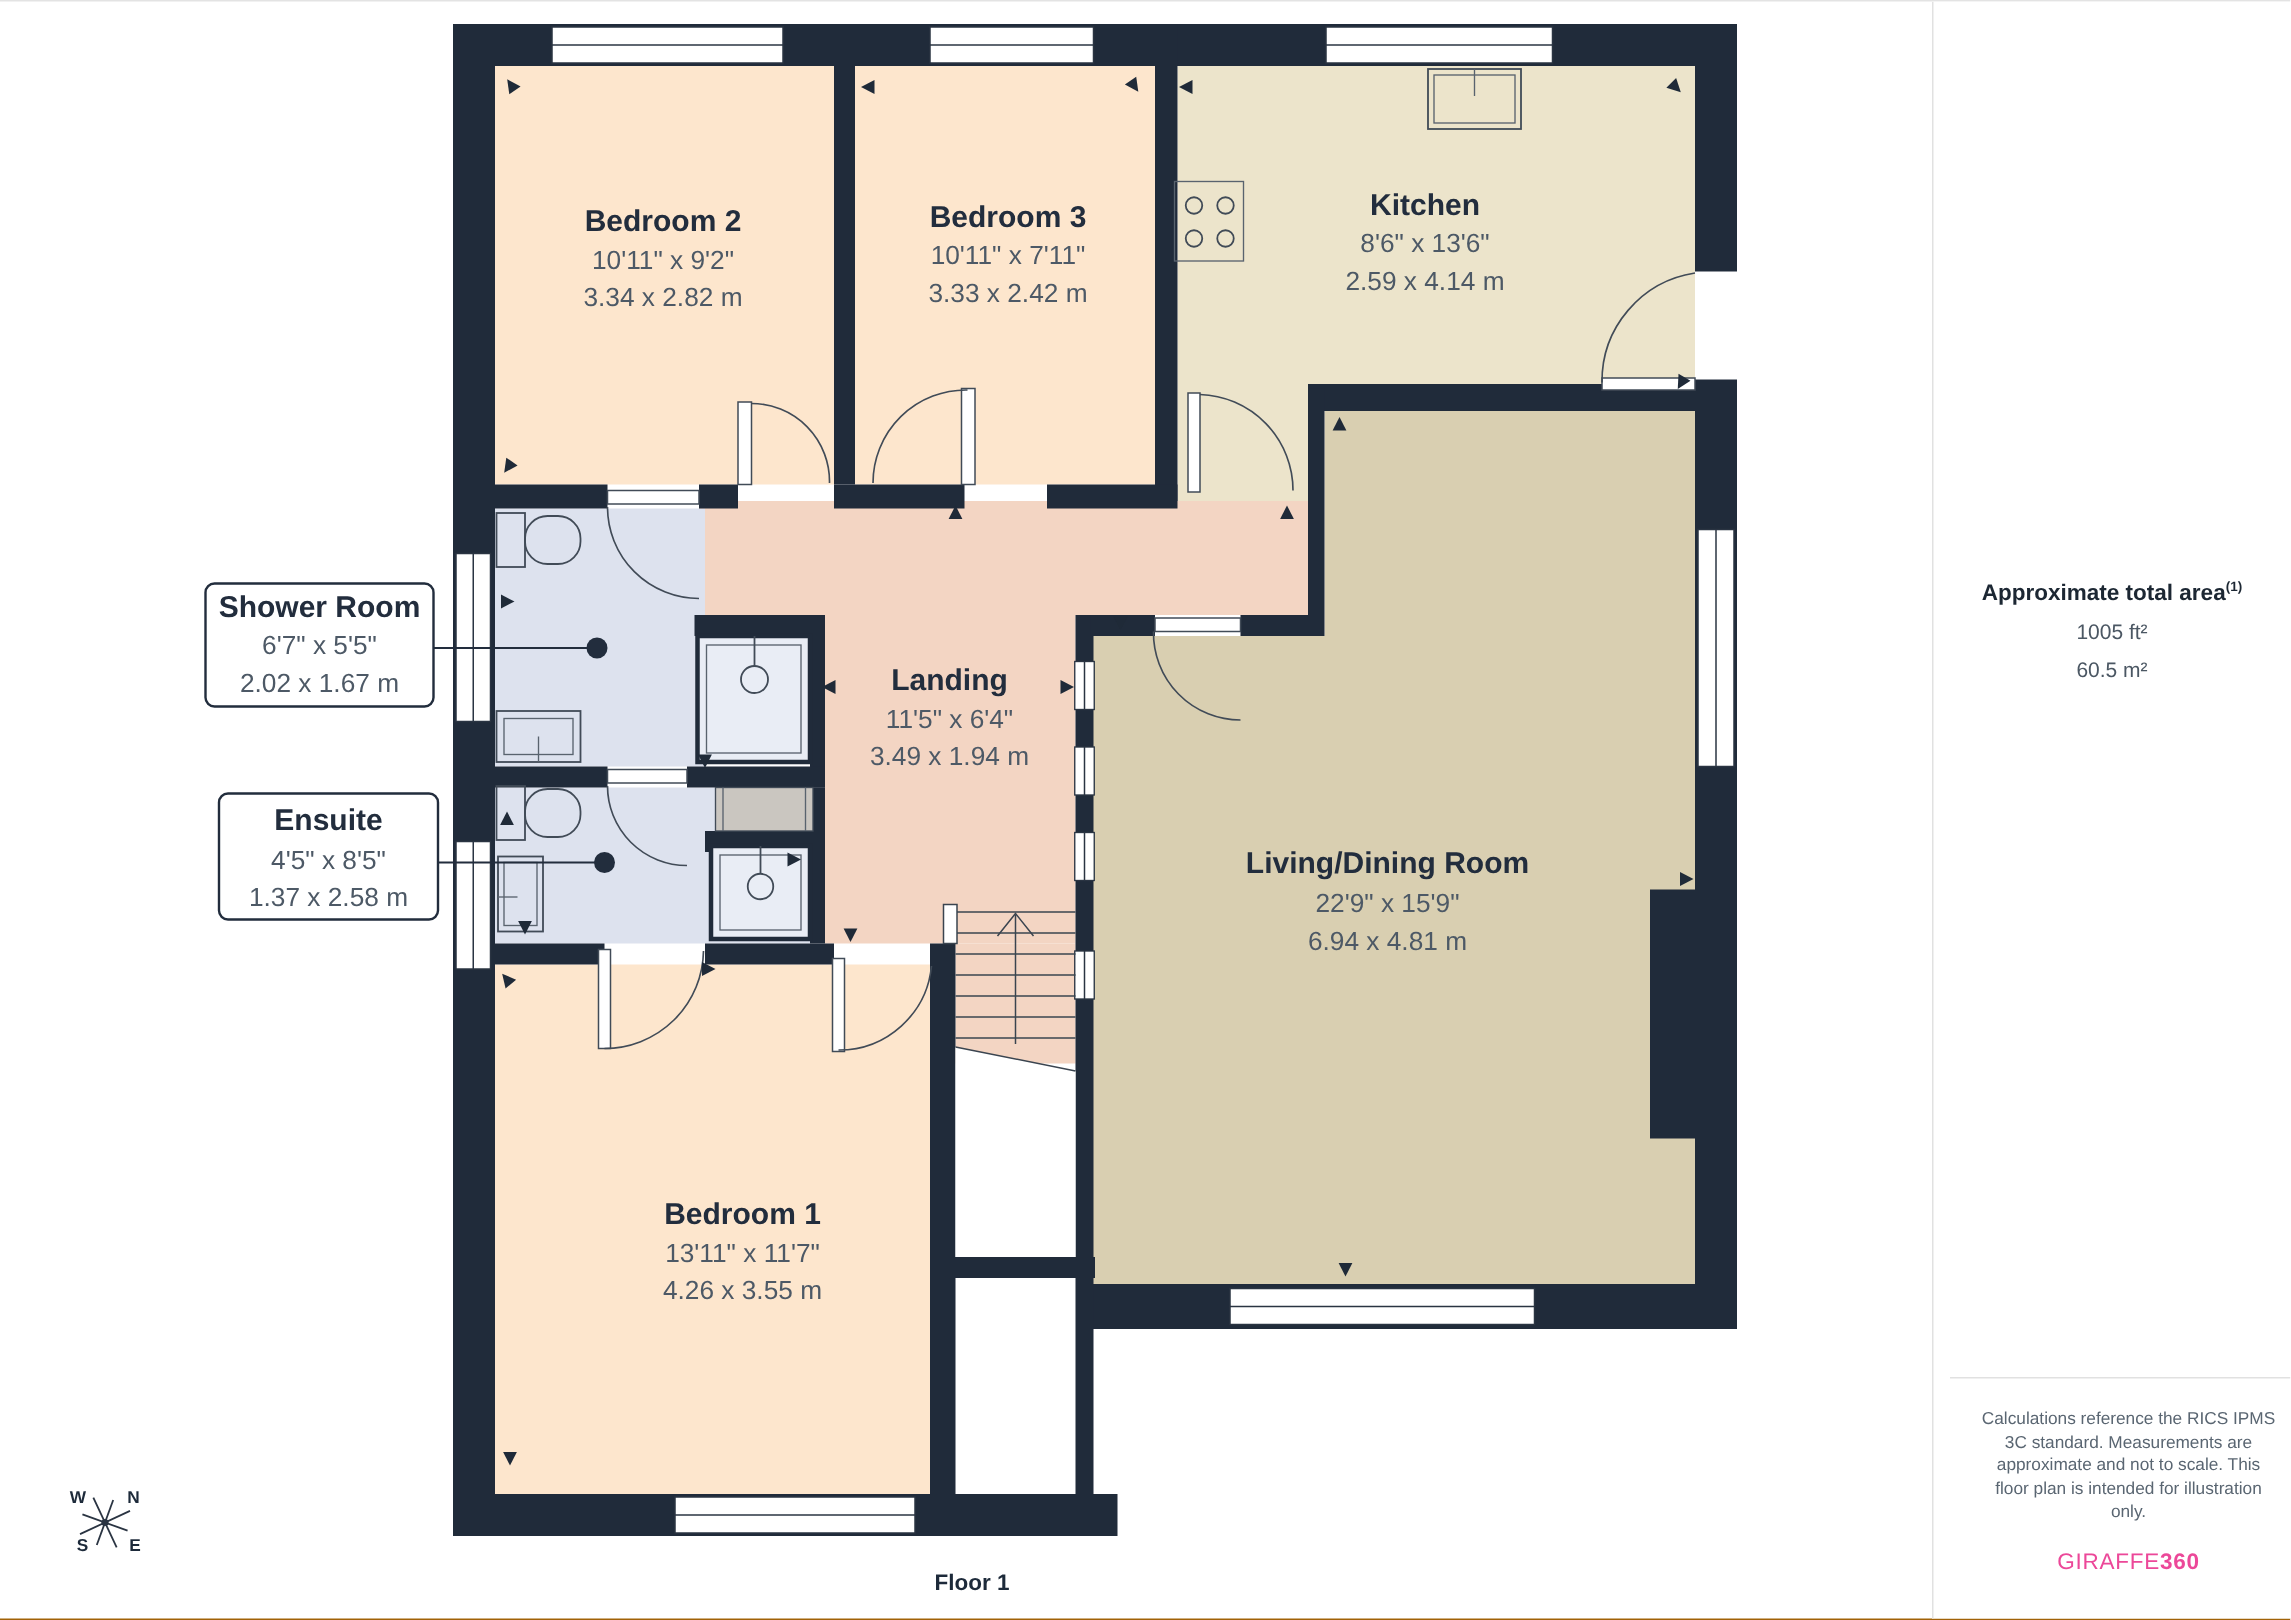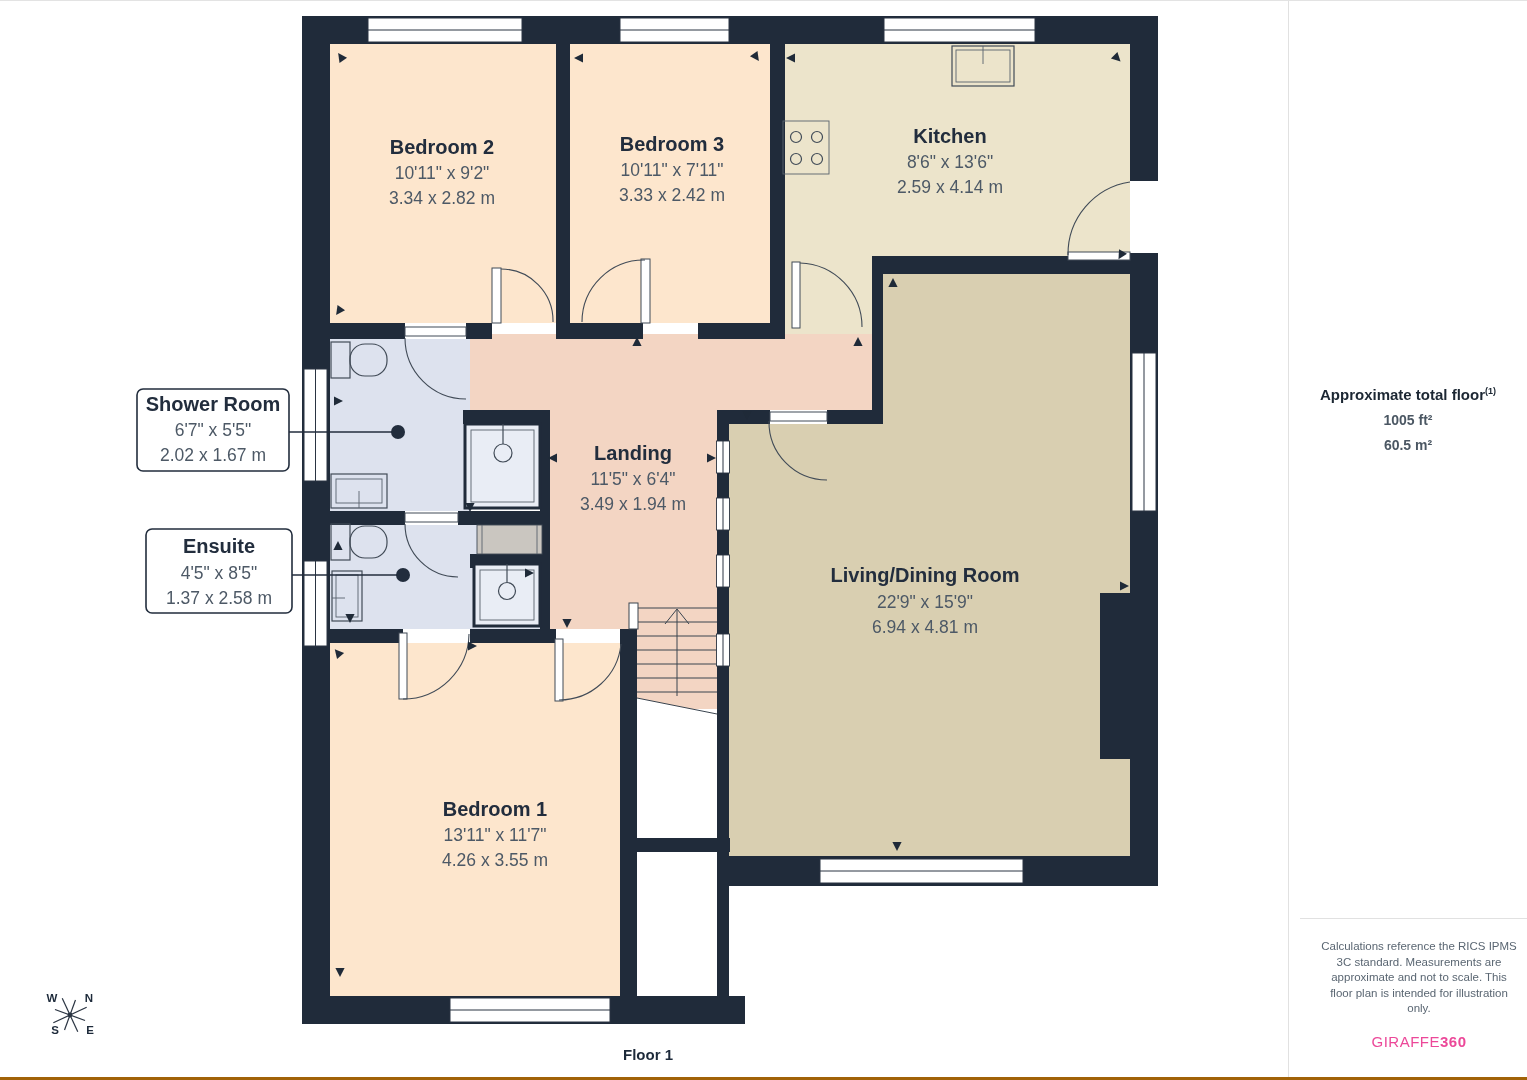--- a/index.html
+++ b/index.html
@@ -1,19 +1,19 @@
 <!DOCTYPE html>
 <html><head>
 <meta charset="utf-8">
 <style>
   html,body{margin:0;padding:0;background:#fff;}
   #canvas{
     position:relative;width:1527px;height:1080px;background:#ffffff;
     font-family:"Liberation Sans",sans-serif;
-    border-top:1px solid #e3e3e3;border-bottom:3px solid #a16207;
+    border-top:1px solid #e3e3e3;border-bottom:1px solid #a16207;
     box-sizing:border-box;overflow:hidden;
   }
   #plan-svg{position:absolute;left:0;top:0;}
   
   .wall{fill:#202b3a;}
   .win{fill:#ffffff;stroke:#2a3442;stroke-width:1;}
   .winline{stroke:#2a3442;stroke-width:1;}
   .slot{fill:#ffffff;stroke:#2a3442;stroke-width:0.9;}
   .leaf{fill:#ffffff;stroke:#414b57;stroke-width:1;}
   .arc{fill:none;stroke:#414b57;stroke-width:1.1;}
@@ -30,21 +30,21 @@
   .compass-line{stroke:#2a3442;stroke-width:1.2;}
   .compass-letter{font-family:"Liberation Sans",sans-serif;font-weight:700;font-size:11.5px;fill:#1d2a3a;text-anchor:middle;}
   
   #sidebar{
     position:absolute;left:1288px;top:0;width:238px;height:1080px;
     border-left:1px solid #e1e1e1;background:#fff;
   }
   .area-block{position:absolute;top:385px;left:0;width:100%;text-align:center;}
   .area-title{font-size:15px;font-weight:700;color:#1c2733;}
   .area-title sup{font-size:9px;}
-  .area-val{font-size:14px;color:#4b5763;margin-top:9px;font-weight:bold;}
+  .area-val{font-size:14px;color:#4b5763;margin-top:9px;}
   .note-block{
     position:absolute;top:855px;left:0;width:100%;height:62px;
     border-top:1px solid #e1e1e1;display:flex;align-items:center;justify-content:center;
     font-size:11.5px;color:#5a6672;box-sizing:border-box;
   }
   .disc-block{
     position:absolute;top:917px;left:11px;width:100%;
     border-top:1px solid #e1e1e1;text-align:center;box-sizing:border-box;padding-top:20px;
   }
   .disc-text{width:196px;margin:0 auto;font-size:11.5px;line-height:15.5px;color:#5a6672;}
@@ -349,21 +349,21 @@
     <text class="compass-letter" x="89" y="1001">N</text>
     <text class="compass-letter" x="55" y="1033">S</text>
     <text class="compass-letter" x="90" y="1033">E</text>
   </g>
 
   <text class="floor-label" x="648" y="1059">Floor 1</text>
 </svg>
 
 <div id="sidebar">
   <div class="area-block">
-    <div class="area-title"><span>Approximate total floor</span><sup>(1)</sup></div>
+    <div class="area-title"><span>Approximate total area</span><sup>(1)</sup></div>
     <div class="area-val">1005 ft²</div>
     <div class="area-val">60.5 m²</div>
   </div>
   <div class="disc-block">
     <div class="disc-text">Calculations reference the RICS IPMS 3C standard. Measurements are approximate and not to scale. This floor plan is intended for illustration only.</div>
     <div class="brand">
       <span class="b1">GIRAFFE</span><span class="b2">360</span>
     </div>
   </div>
 </div>

